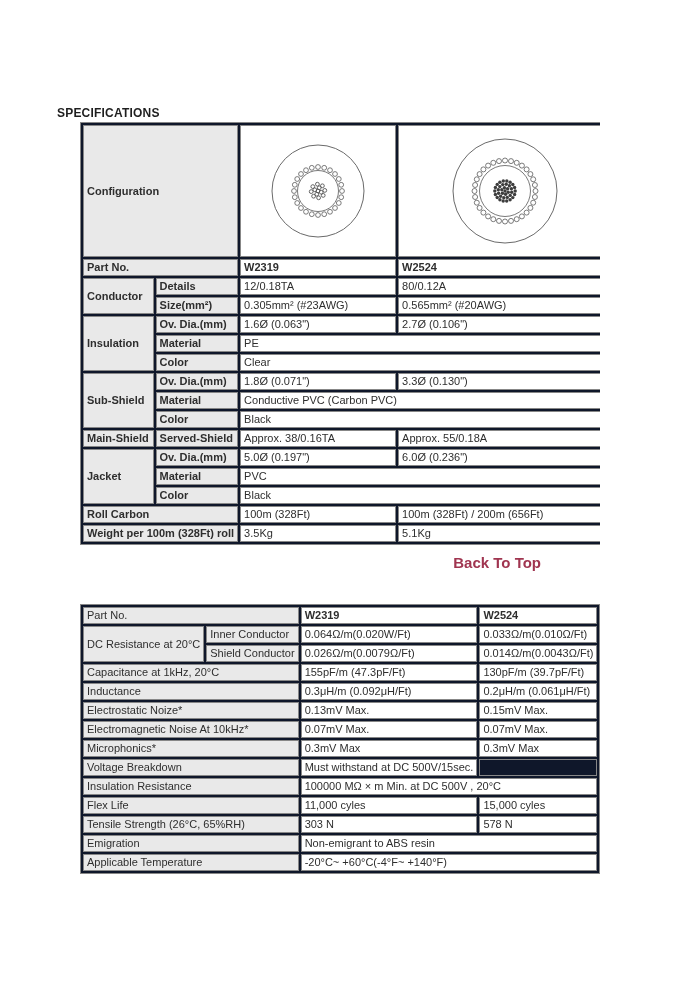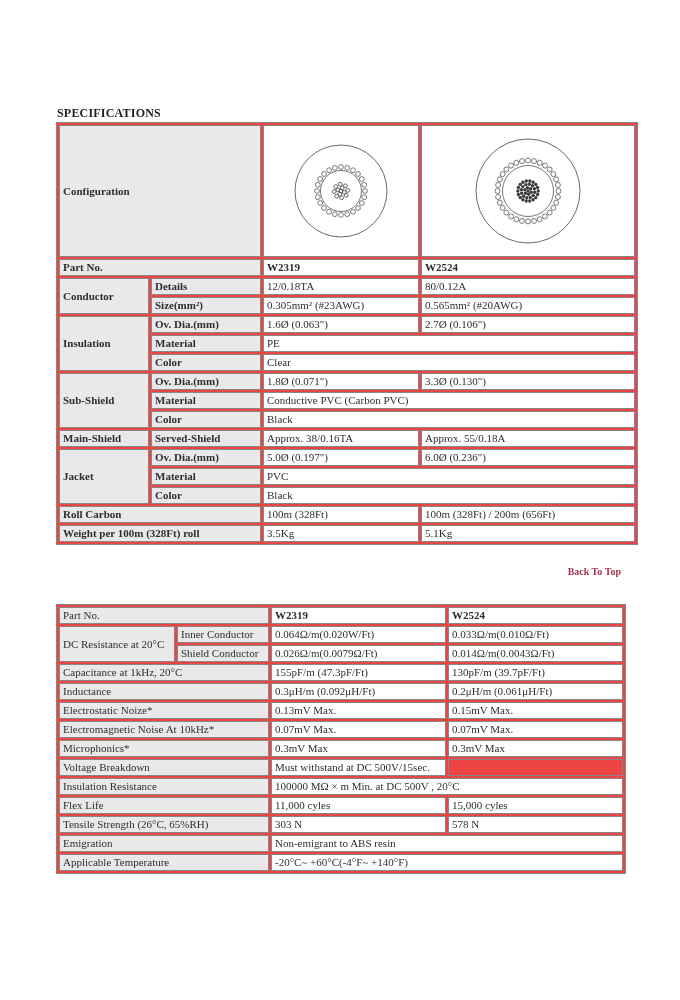--- a/index.html
+++ b/index.html
@@ -8,40 +8,41 @@
     --text: #2e2e2e;
     --link: #a03550;
   }
   * { margin: 0; padding: 0; box-sizing: border-box; }
   html, body { background: #ffffff; }
   body {
     width: 680px; height: 1000px;
     font-family: "Liberation Sans", sans-serif;
     color: var(--text);
   }
-  .page { position: relative; width: 680px; height: 1000px; background: #fff; overflow: hidden; font-family: Liberation Serif, serif; }
+  .page { position: relative; width: 600px; height: 1000px; background: #fff; overflow: hidden; }
 
   .section-heading {
     position: absolute;
     font-size: 12px;
     font-weight: bold;
     color: #1f1f1f;
     letter-spacing: 0.2px;
     white-space: nowrap;
   }
   #spec-heading { left: 57px; top: 106px; }
   #elec-heading { left: 57px; top: 589px; }
 
   table.sheet {
     position: absolute;
     border-collapse: separate;
     border-spacing: 2px;
     border: 1px solid var(--border);
-    background: #ef4444;
+    background: #0f172a;
     table-layout: fixed;
+    margin-left: 24px;
   }
   #spec-table { left: 56px; top: 122px; }
   #elec-table { left: 56px; top: 604px; }
 
   table.sheet td {
     border: 1px solid var(--border);
     font-size: 11px;
     line-height: 13px;
     height: 16px;
     padding: 1px 3px;
@@ -54,23 +55,23 @@
   td.lbl  { background: var(--label-bg); font-weight: bold; text-align: left; }
   td.lbl2 { background: var(--label-bg); font-weight: normal; text-align: left; }
   td.val  { background: #ffffff; }
   td.b    { font-weight: bold; }
   td.cfg  { height: 130px; padding: 0; }
   td.none { border: none; background: transparent; }
   td.cfg svg { display: block; margin: 0 auto; }
 
   .back-to-top {
     position: absolute;
-    top: 566px;
+    top: 554px;
     right: 59px;
-    font-size: 10px;
+    font-size: 15px;
     font-weight: bold;
     color: var(--link);
     text-decoration: none;
     white-space: nowrap;
     text-align: right;
   }
 
   .footnote {
     position: absolute;
     left: 57px;

